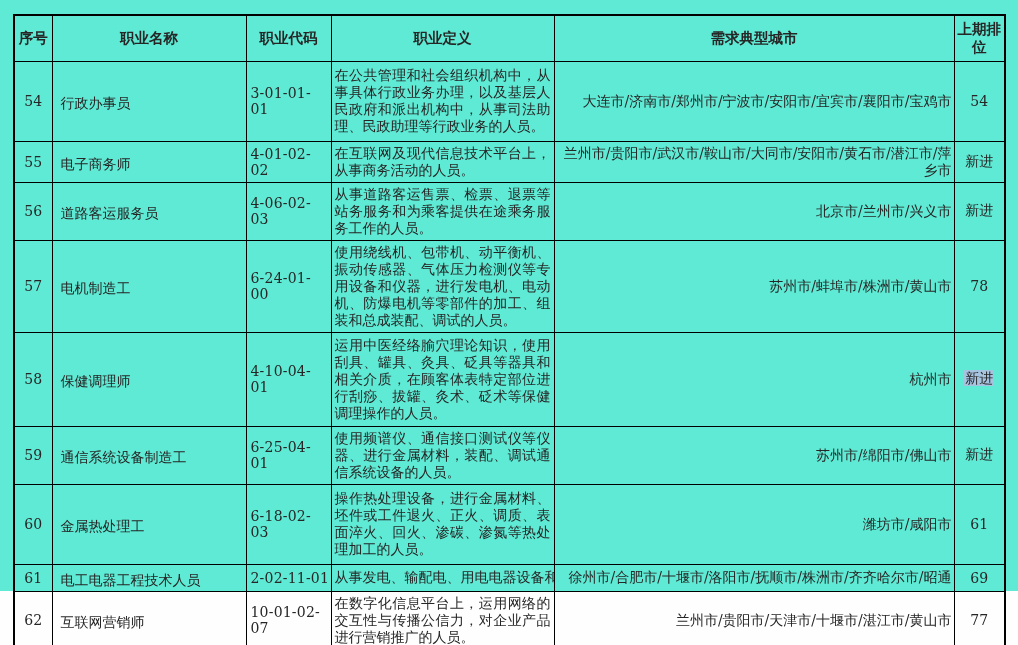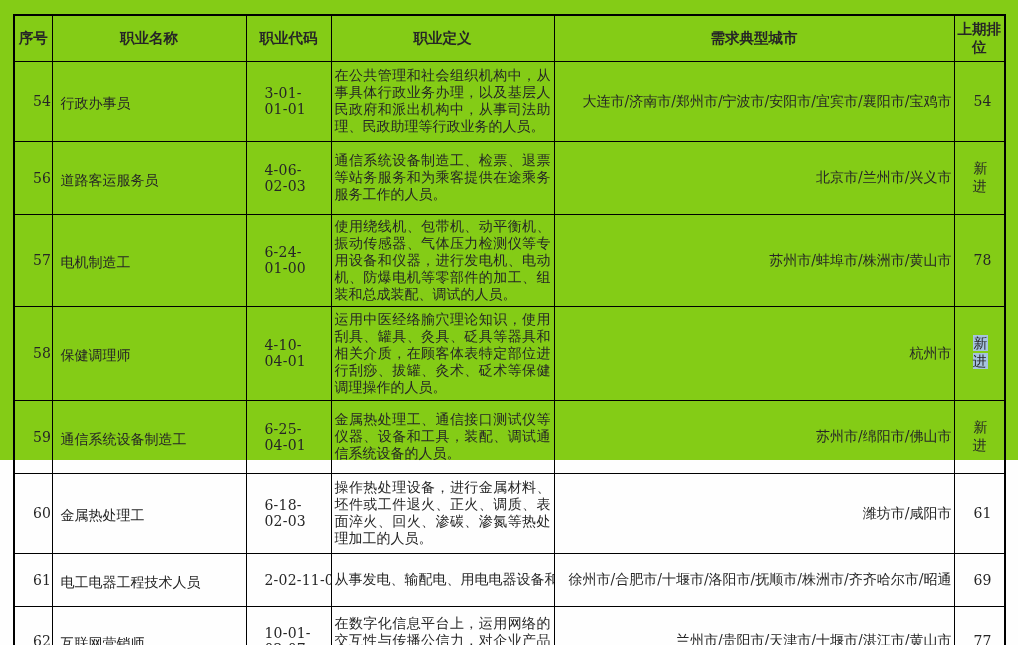--- a/index.html
+++ b/index.html
@@ -8,36 +8,36 @@
     background: #fefefe;
     width: 1018px;
     height: 645px;
     overflow: hidden;
     font-family: "DejaVu Serif", serif;
     color: #262626;
   }
   .page {
     position: relative;
     width: 1018px;
-    height: 460px;
-    background: #84cc16;
+    height: 591px;
+    background: #5eead4;
   }
   table.occ-table {
     position: absolute;
     left: 13px;
     top: 14px;
     width: 991px;
     border-collapse: collapse;
     table-layout: fixed;
     border: 2px solid #000;
     font-size: 14px;
   }
   .occ-table td, .occ-table th {
     border: 1px solid #000;
-    padding: 18px;
+    padding: 4px;
     vertical-align: middle;
     overflow: hidden;
   }
   .occ-table th {
     font-family: "Liberation Sans", sans-serif;
     font-weight: bold;
     font-size: 14.5px;
     text-align: center;
     line-height: 18px;
     padding: 2px 1px;
@@ -80,26 +80,36 @@
       <tr style="height:80px">
         <td class="c-index">54</td>
         <td class="c-name">行政办事员</td>
         <td class="c-code">3-01-01-01</td>
         <td class="c-def">
             <div class="def-text">在公共管理和社会组织机构中，从事具体行政业务办理，以及基层人民政府和派出机构中，从事司法助理、民政助理等行政业务的人员。</div>
           </td>
         <td class="c-cities">大连市/济南市/郑州市/宁波市/安阳市/宜宾市/襄阳市/宝鸡市</td>
         <td class="c-rank"><span class="rank-sel">54</span></td>
       </tr>
+      <tr style="height:33px">
+        <td class="c-index">55</td>
+        <td class="c-name">电子商务师</td>
+        <td class="c-code">4-01-02-02</td>
+        <td class="c-def">
+            <div class="def-text">在互联网及现代信息技术平台上，从事商务活动的人员。</div>
+          </td>
+        <td class="c-cities">兰州市/贵阳市/武汉市/鞍山市/大同市/安阳市/黄石市/潜江市/萍乡市</td>
+        <td class="c-rank"><span class="rank-sel">新进</span></td>
+      </tr>
       <tr style="height:58px">
         <td class="c-index">56</td>
         <td class="c-name">道路客运服务员</td>
         <td class="c-code">4-06-02-03</td>
         <td class="c-def">
-            <div class="def-text">通信系统设备制造工、检票、退票等站务服务和为乘客提供在途乘务服务工作的人员。</div>
+            <div class="def-text">从事道路客运售票、检票、退票等站务服务和为乘客提供在途乘务服务工作的人员。</div>
           </td>
         <td class="c-cities">北京市/兰州市/兴义市</td>
         <td class="c-rank"><span class="rank-sel">新进</span></td>
       </tr>
       <tr style="height:92px">
         <td class="c-index">57</td>
         <td class="c-name">电机制造工</td>
         <td class="c-code">6-24-01-00</td>
         <td class="c-def">
             <div class="def-text">使用绕线机、包带机、动平衡机、振动传感器、气体压力检测仪等专用设备和仪器，进行发电机、电动机、防爆电机等零部件的加工、组装和总成装配、调试的人员。</div>
@@ -115,21 +125,21 @@
             <div class="def-text">运用中医经络腧穴理论知识，使用刮具、罐具、灸具、砭具等器具和相关介质，在顾客体表特定部位进行刮痧、拔罐、灸术、砭术等保健调理操作的人员。</div>
           </td>
         <td class="c-cities">杭州市</td>
         <td class="c-rank"><span class="rank-sel" style="background-color: rgb(166, 195, 224);">新进</span></td>
       </tr>
       <tr style="height:53px">
         <td class="c-index">59</td>
         <td class="c-name">通信系统设备制造工</td>
         <td class="c-code">6-25-04-01</td>
         <td class="c-def">
-            <div class="def-text">金属热处理工、通信接口测试仪等仪器、设备和工具，装配、调试通信系统设备的人员。</div>
+            <div class="def-text">使用频谱仪、通信接口测试仪等仪器、进行金属材料，装配、调试通信系统设备的人员。</div>
           </td>
         <td class="c-cities">苏州市/绵阳市/佛山市</td>
         <td class="c-rank"><span class="rank-sel">新进</span></td>
       </tr>
       <tr style="height:80px">
         <td class="c-index">60</td>
         <td class="c-name">金属热处理工</td>
         <td class="c-code">6-18-02-03</td>
         <td class="c-def">
             <div class="def-text">操作热处理设备，进行金属材料、坯件或工件退火、正火、调质、表面淬火、回火、渗碳、渗氮等热处理加工的人员。</div>

